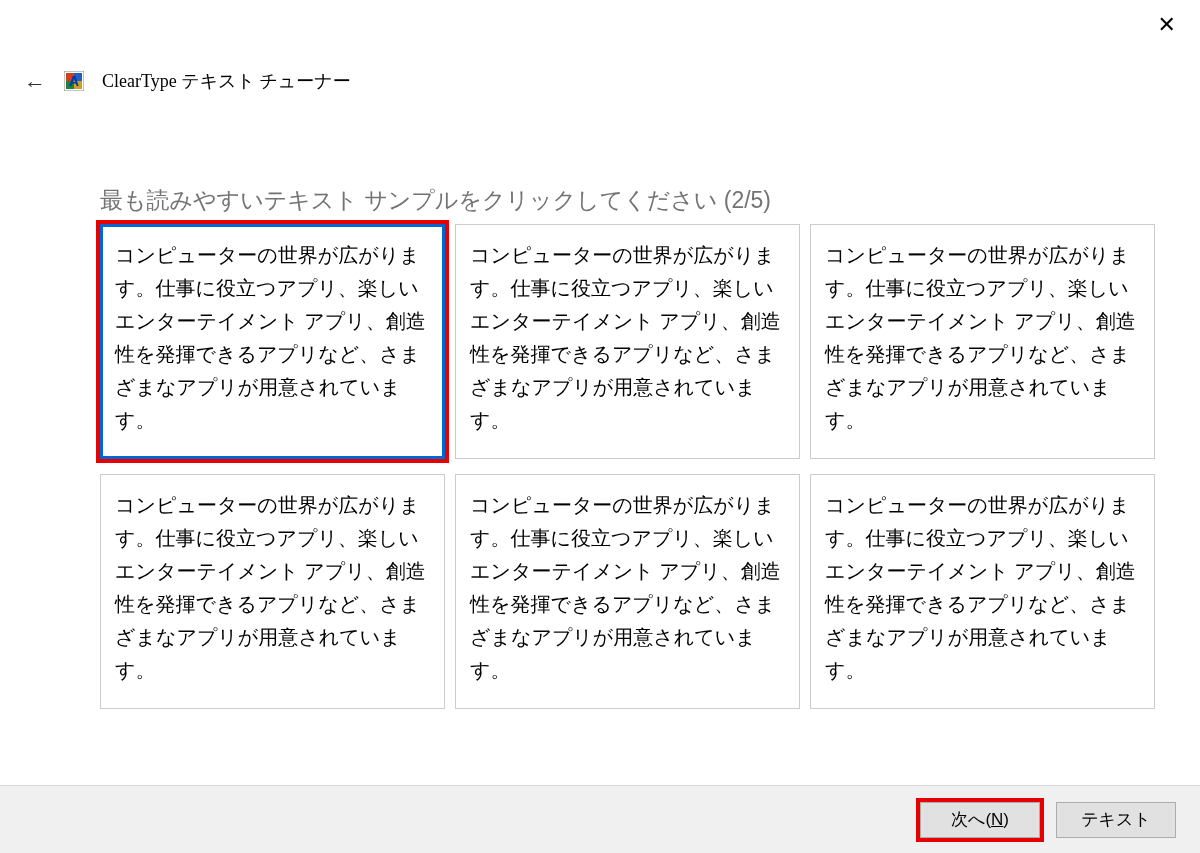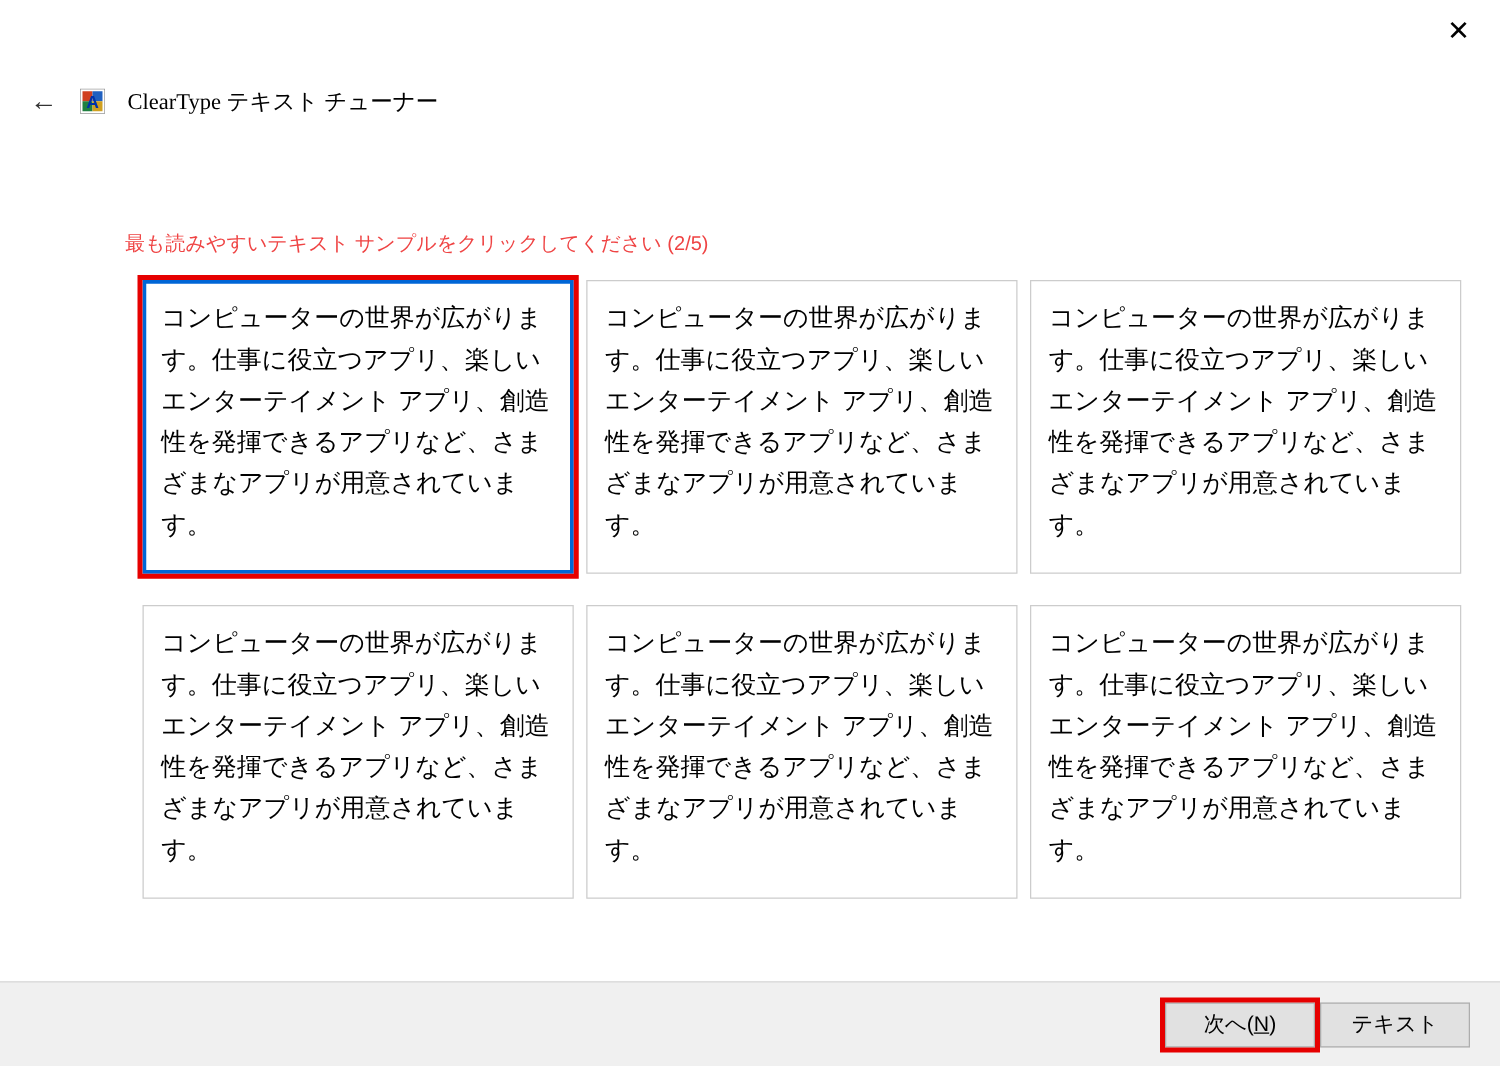--- a/index.html
+++ b/index.html
@@ -49,33 +49,32 @@
     .app-title {
       font-size: 18px;
       color: #000;
       font-weight: normal;
       font-family: Liberation Serif, serif;
     }
     .instruction {
       position: absolute;
       top: 185px;
       left: 100px;
-      font-size: 16px;
-      color: #ef4444;
+      font-size: 23px;
+      color: #737373;
       font-weight: normal;
     }
     .samples-grid {
       position: absolute;
       top: 224px;
       left: 100px;
       display: grid;
       grid-template-columns: repeat(3, 345px);
       grid-template-rows: repeat(2, auto);
-      gap: 25px 10px;
-      margin-left: 14px;
+      gap: 15px 10px;
     }
     .sample-box {
       border: 1px solid #ccc;
       padding: 14px 14px;
       font-size: 20px;
       line-height: 1.65;
       color: #000;
       cursor: pointer;
       background: #fff;
       min-height: 235px;
@@ -91,21 +90,21 @@
       bottom: 0;
       left: 0;
       right: 0;
       height: 68px;
       border-top: 1px solid #d8d8d8;
       background: #f0f0f0;
       display: flex;
       align-items: center;
       justify-content: flex-end;
       padding-right: 24px;
-      gap: 4px;
+      gap: 16px;
     }
     .btn {
       min-width: 120px;
       height: 36px;
       background: #e1e1e1;
       border: 1px solid #adadad;
       font-size: 17px;
       cursor: pointer;
       font-family: inherit;
       padding: 0 16px;

